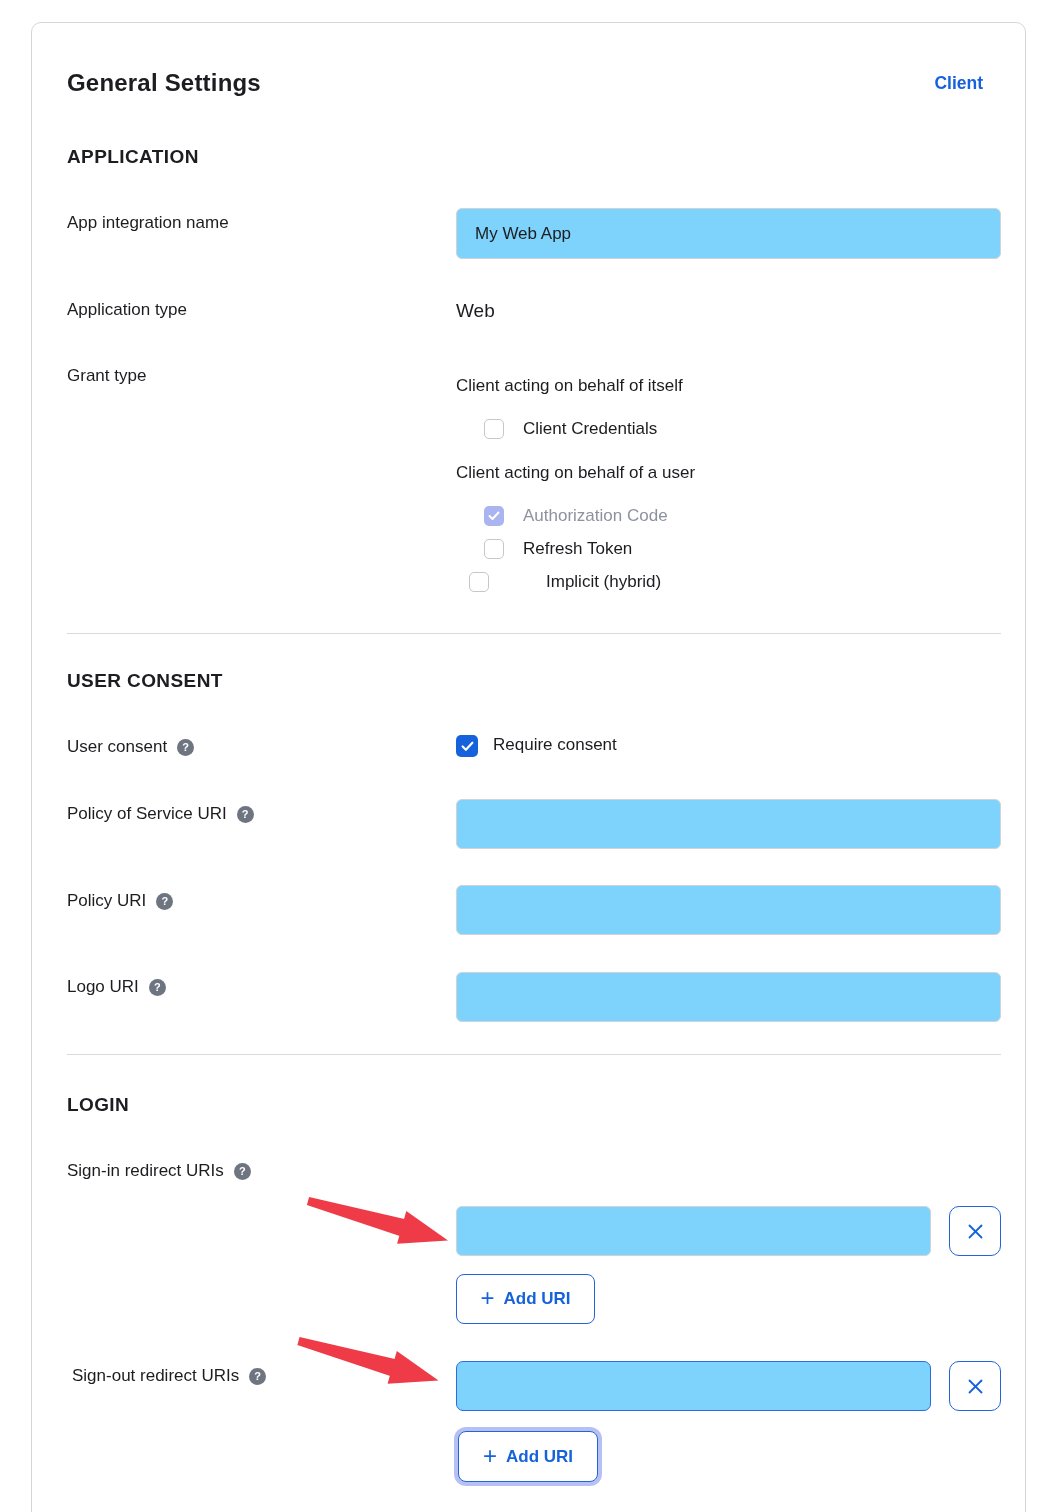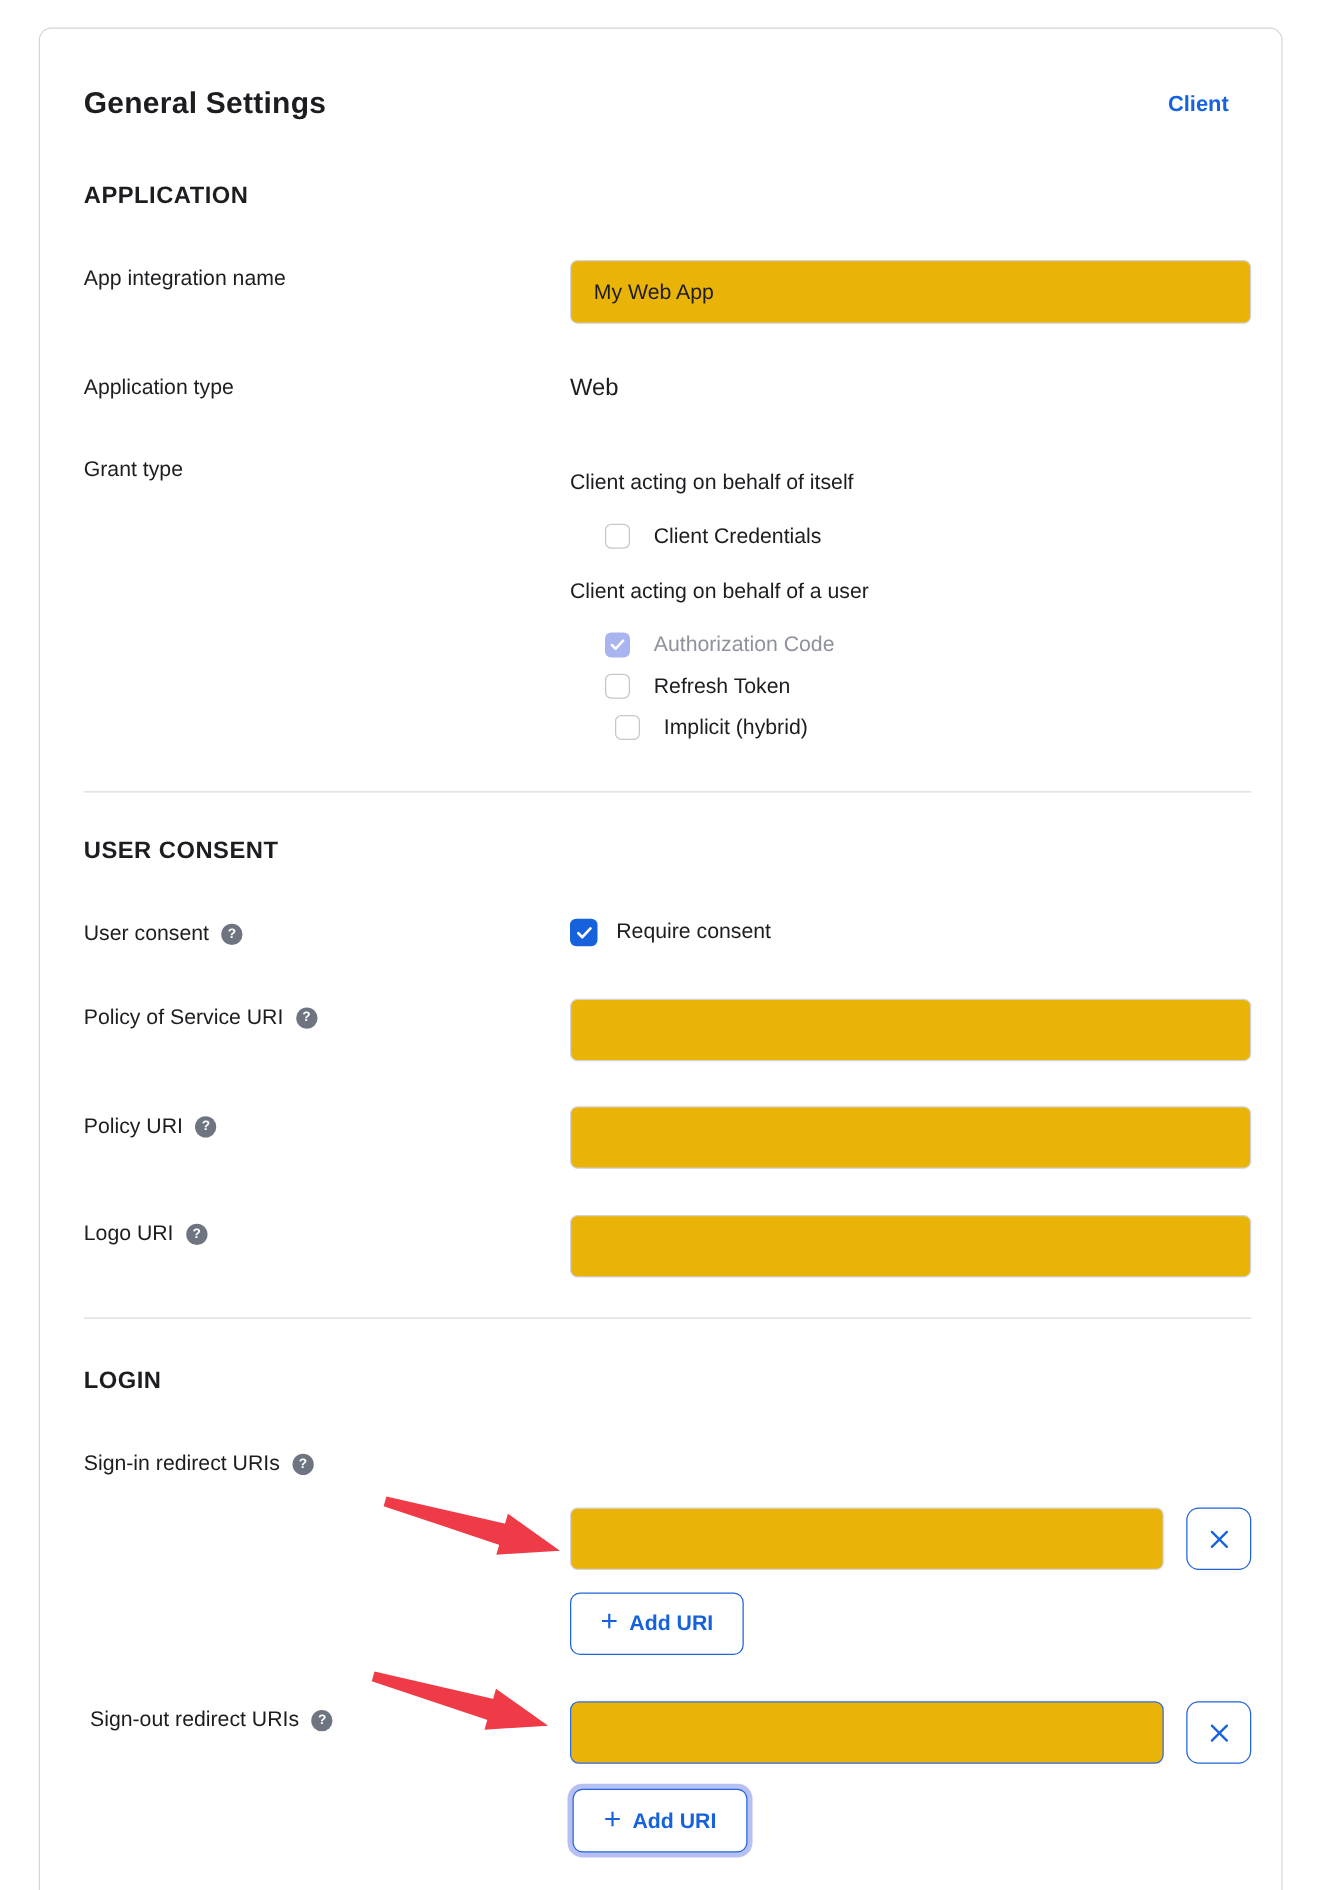--- a/index.html
+++ b/index.html
@@ -18,21 +18,21 @@
   .section-h{font-size:19px;font-weight:700;letter-spacing:.4px;}
   .lbl{font-size:17px;color:#1d1d21;}
   .lbl-row{display:inline-flex;align-items:center;gap:10px;}
   .value{font-size:19px;}
   .help{
     width:17px;height:17px;border-radius:50%;background:#6f7580;color:#fff;
     font-size:11px;font-weight:700;display:inline-flex;align-items:center;justify-content:center;
     flex:0 0 auto;cursor:default;line-height:1;
   }
   .txt-input{
-    box-sizing:border-box;border:1px solid #d2d2d7;border-radius:6px;background:#eab308;
+    box-sizing:border-box;border:1px solid #d2d2d7;border-radius:6px;background:#7dd3fc;
     font-family:"Liberation Sans", sans-serif;font-size:17px;color:#1d1d21;padding:0 18px;outline:none;
   }
   .txt-input.focused{border:1.5px solid #2e6be2;border-radius:7px;}
   .divider{height:1px;background:#dadade;}
   .cb-row{display:inline-flex;align-items:flex-start;height:22px;}
   .cb{
     box-sizing:border-box;width:20px;height:20px;border-radius:5px;flex:0 0 auto;
     border:1.5px solid #c6c6cc;background:#fff;display:inline-flex;align-items:center;justify-content:center;cursor:pointer;
   }
   .cb.big{width:22px;height:22px;border-radius:5px;}
@@ -89,21 +89,21 @@
       </svg>
     </span>
     <span class="cb-label muted">Authorization Code</span>
   </div>
 
   <div class="abs cb-row" style="left:452px;top:516px;">
     <span class="cb"></span>
     <span class="cb-label">Refresh Token</span>
   </div>
 
-  <div class="abs cb-row" style="left:460px;top:549px;">
+  <div class="abs cb-row" style="left:437px;top:549px;gap:38px;">
     <span class="cb"></span>
     <span class="cb-label">Implicit (hybrid)</span>
   </div>
 
   <div class="abs divider" style="left:35px;top:610px;width:934px;"></div>
 
   <div class="abs section-h" style="left:35px;top:647px;">USER CONSENT</div>
 
   <div class="abs lbl-row" style="left:35px;top:714px;">
     <span class="lbl">User consent</span>

